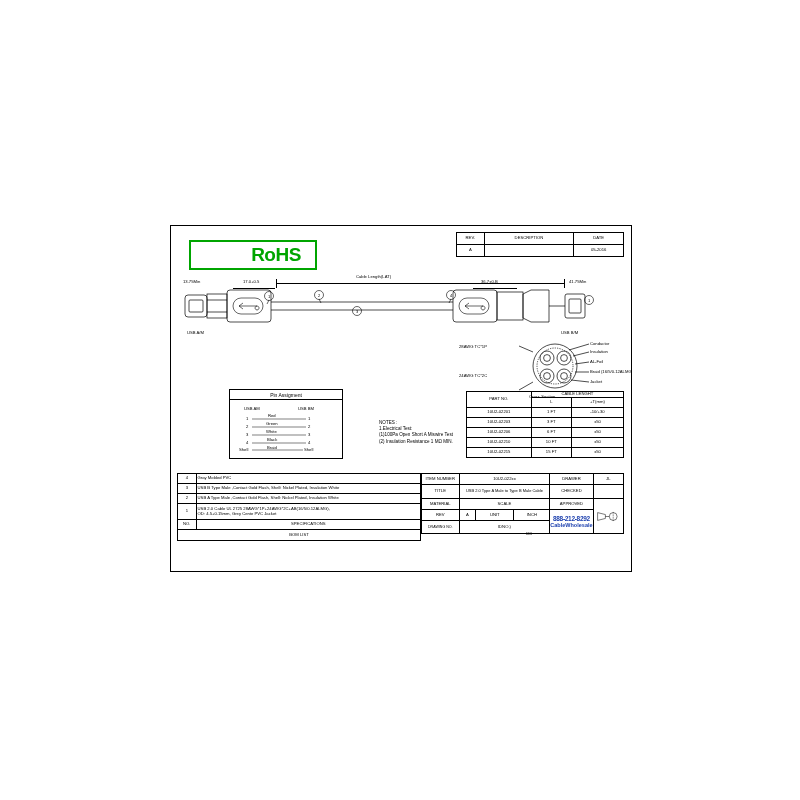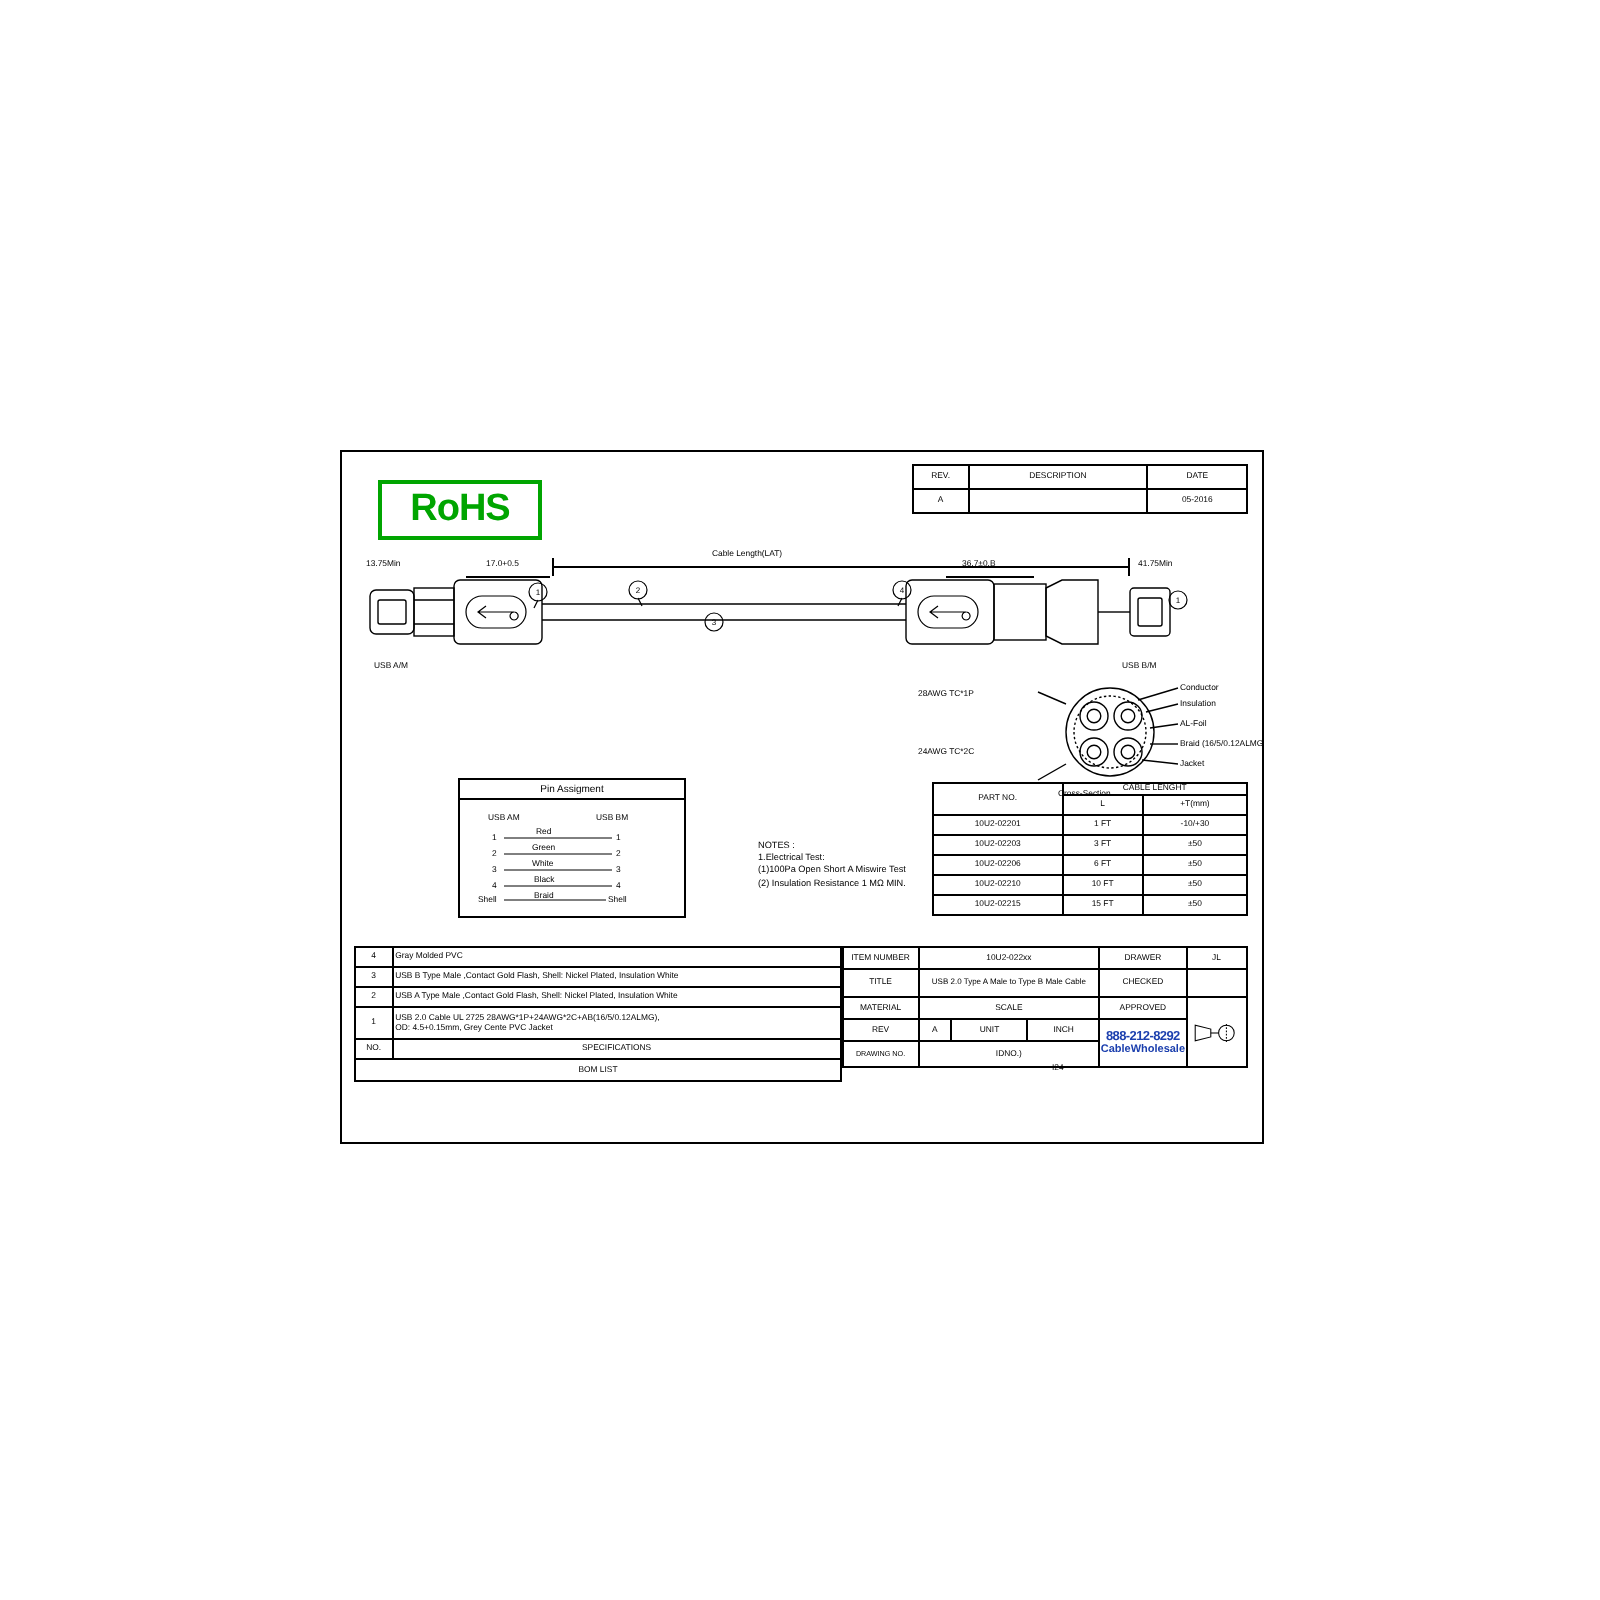--- a/index.html
+++ b/index.html
@@ -15,21 +15,21 @@
   }
   .abs{position:absolute;}
   .line{position:absolute;background:#000;}
   .hline{height:1px;}
   .vline{width:1px;}
   .tbl{border-collapse:collapse;position:absolute;}
   .tbl td,.tbl th{border:1px solid #000;font-size:4.2px;line-height:1.15;padding:0 1px;text-align:center;font-weight:normal;}
   .tiny{font-size:4.2px;}
   .rohs{
     position:absolute;left:18px;top:14px;width:78px;height:26px;
-    border:2px solid #00a500;display:flex;align-items:center;justify-content:center;
+    border:2px solid #00a500;display:flex;align-items:center;justify-content:center;padding-left:46px;
   }
   .rohs span{color:#00a500;font-size:19px;font-weight:bold;letter-spacing:-.5px;}
   .dim{position:absolute;font-size:4.2px;}
   .notes{position:absolute;font-size:4.6px;line-height:1.35;}
   .xsec-label{position:absolute;font-size:4.2px;}
   .pinbox{position:absolute;border:1px solid #000;}
   .phone{color:#1b3fae;font-weight:bold;font-size:6.5px;letter-spacing:-.3px;}
   .cw{color:#1b3fae;font-weight:bold;font-size:5.5px;}
   svg{display:block;}
 </style>

